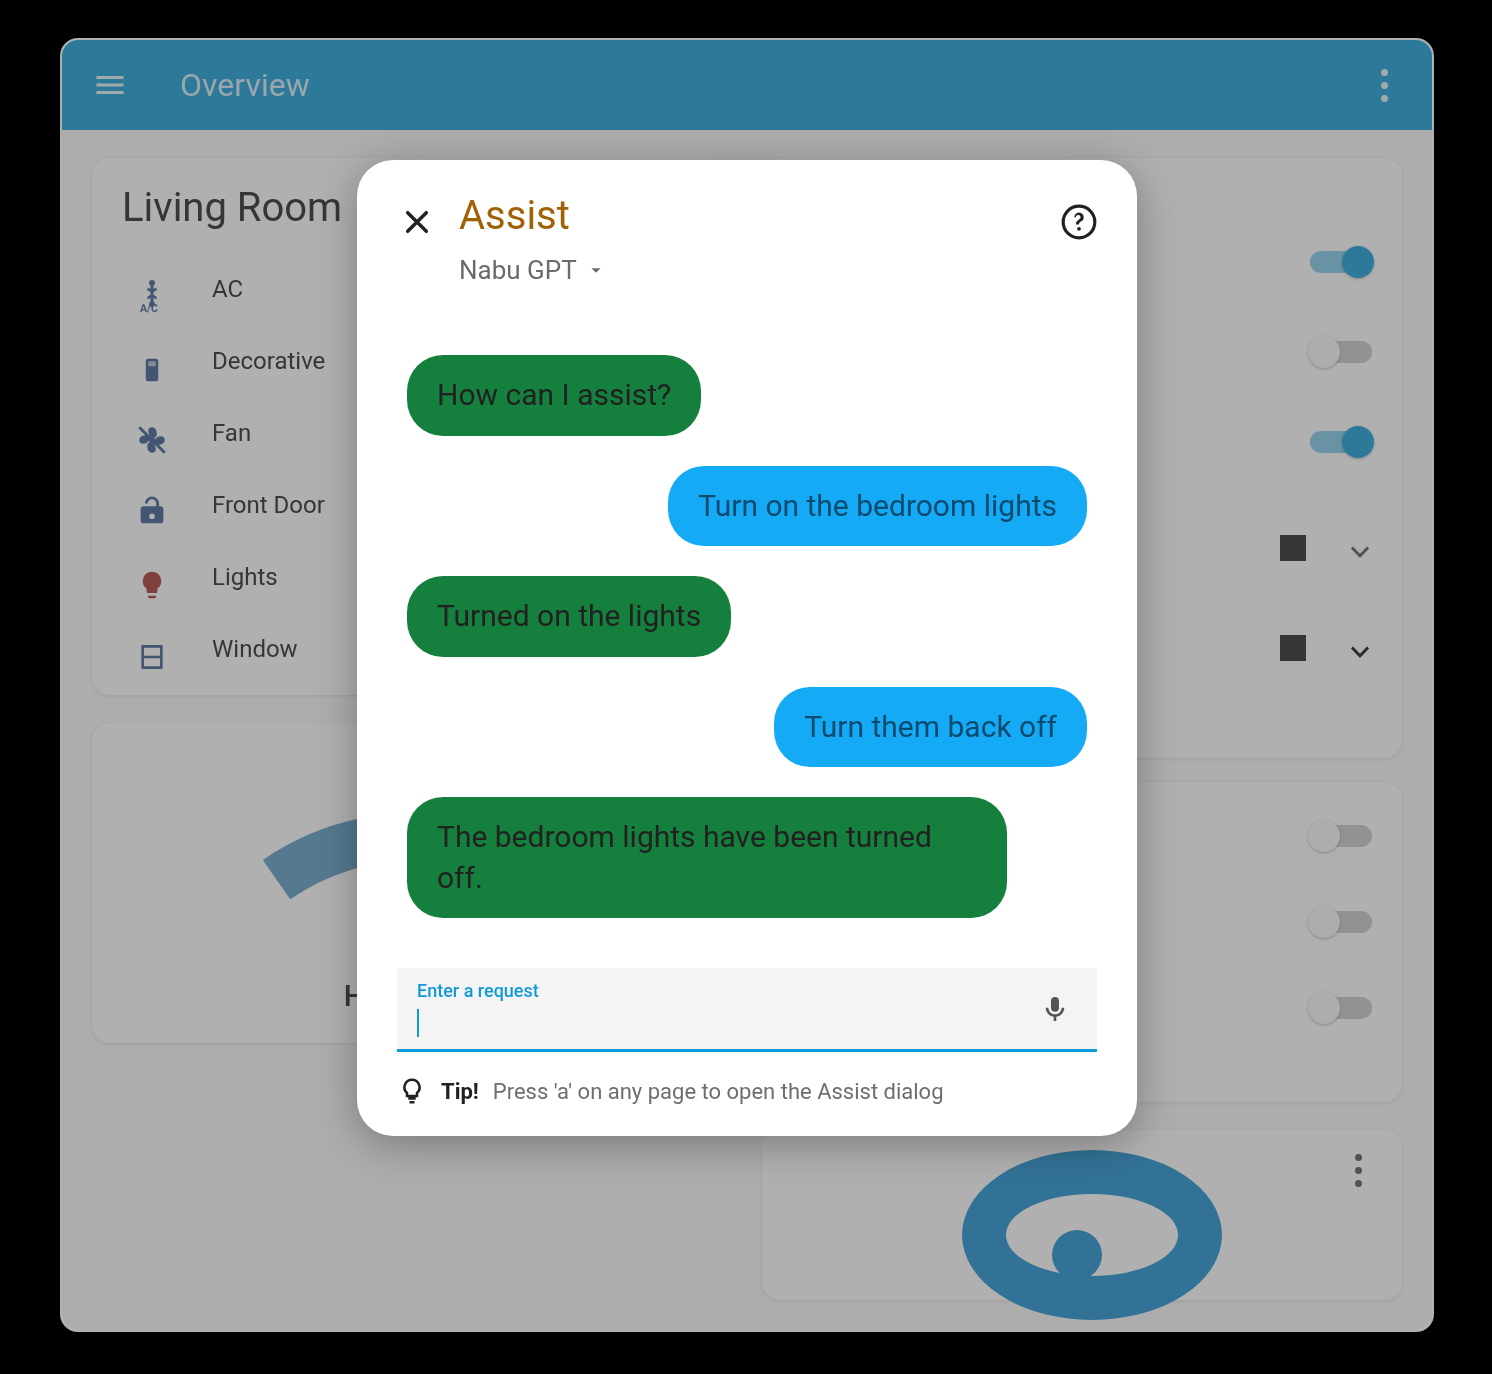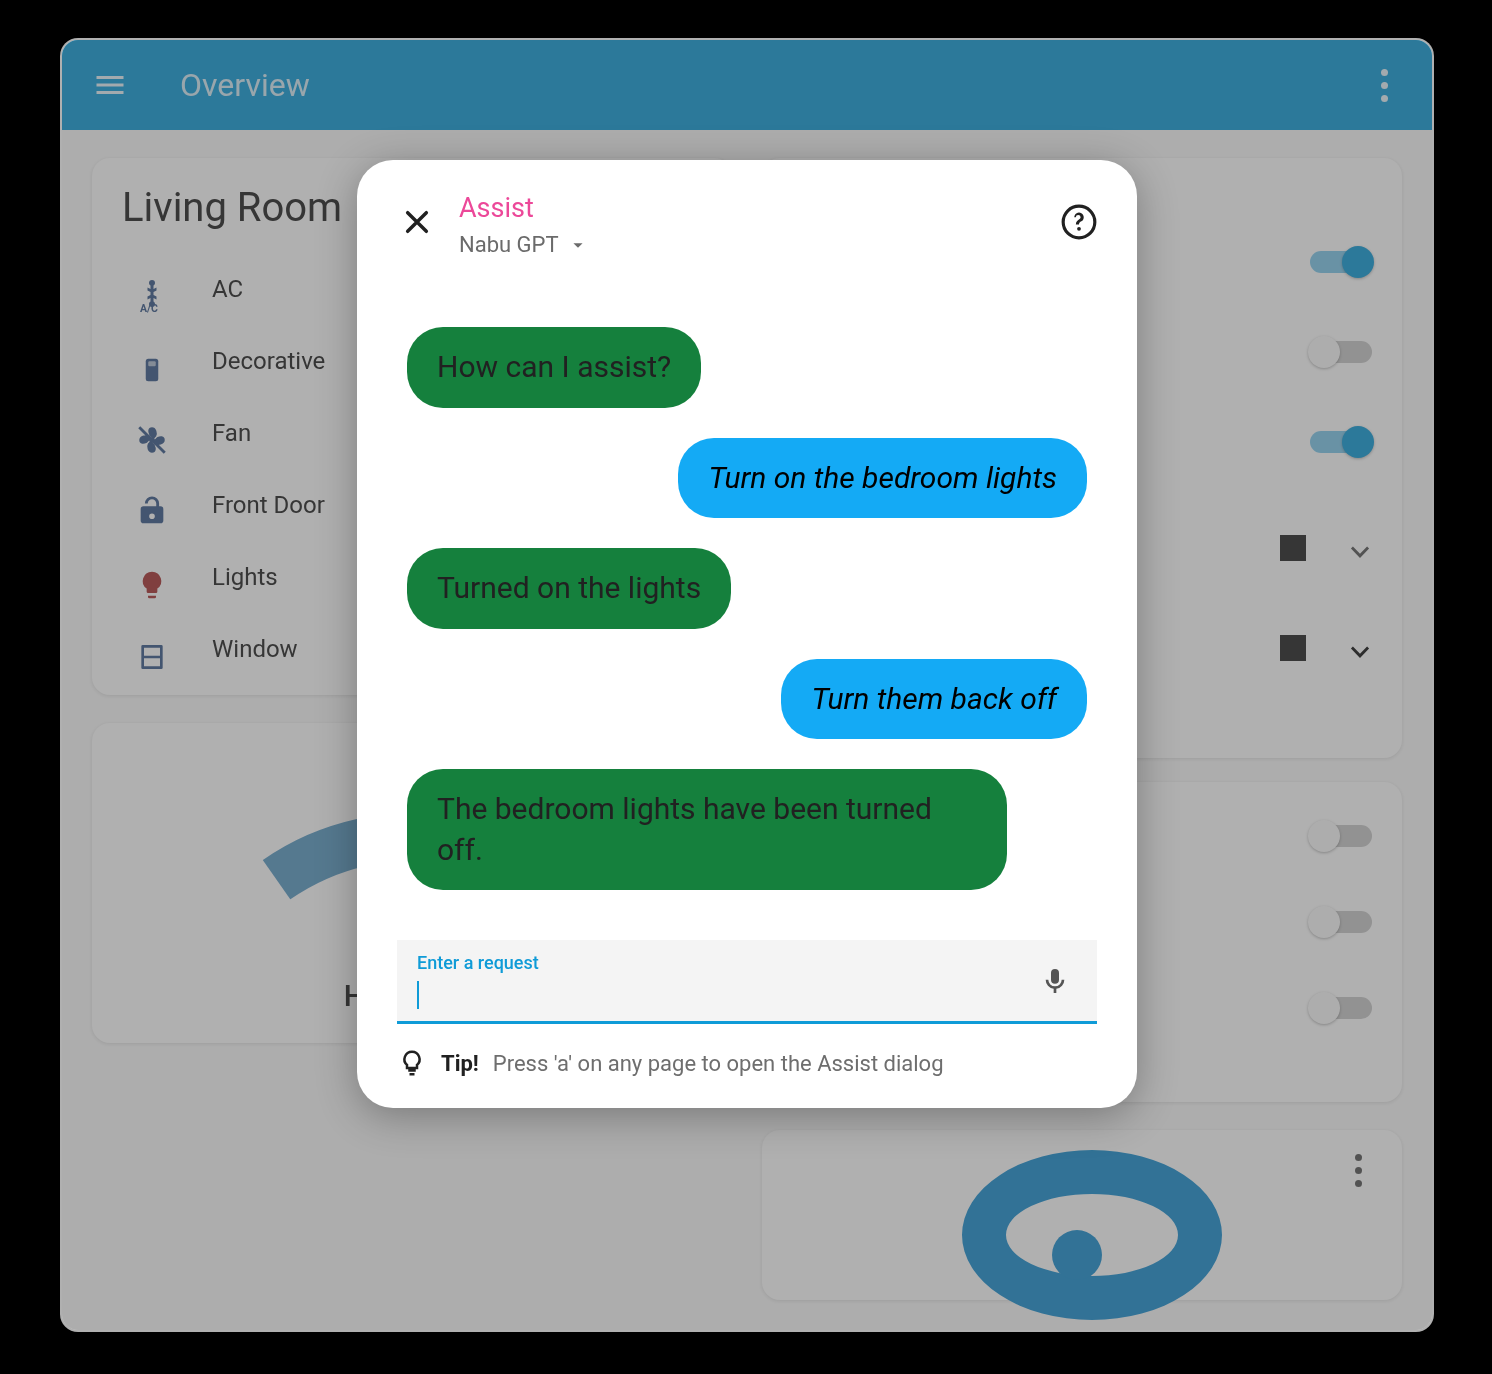--- a/index.html
+++ b/index.html
@@ -171,30 +171,30 @@
   }
   .close-btn {
     width: 48px; height: 48px;
     display:flex;align-items:center;justify-content:center;
     cursor:pointer;
     margin-top: 6px;
     margin-right: 18px;
   }
   .dialog-title-block { flex: 1; }
   .dialog-title {
-    font-size: 27px;
-    color: #ec4899;
+    font-size: 40px;
+    color: #a16207;
     font-weight: 400;
   }
   .dialog-subtitle-row {
     display: flex; align-items: center; gap: 8px;
     color: #6b6b6b;
-    font-size: 22px;
+    font-size: 26px;
     cursor: pointer;
-    margin-top: 8px;
+    margin-top: 16px;
   }
   .help-btn {
     width: 44px; height: 44px;
     display:flex;align-items:center;justify-content:center;
     cursor:pointer;
     margin-top: 8px;
   }
 
   .chat {
     padding: 60px 50px 20px 50px;
@@ -209,23 +209,22 @@
     font-size: 30px;
     line-height: 1.35;
   }
   .msg.bot {
     background: #15803d;
     color: #212121;
     align-self: flex-start;
   }
   .msg.user {
     background: #14aaf5;
-    color: #000000;
+    color: #0c4a6e;
     align-self: flex-end;
-    font-style: italic;
   }
 
   .input-area {
     margin: 30px 40px 0 40px;
     background: #f4f4f4;
     border-bottom: 3px solid #0f9bd7;
     padding: 12px 20px 16px 20px;
     position: relative;
   }
   .input-label {

